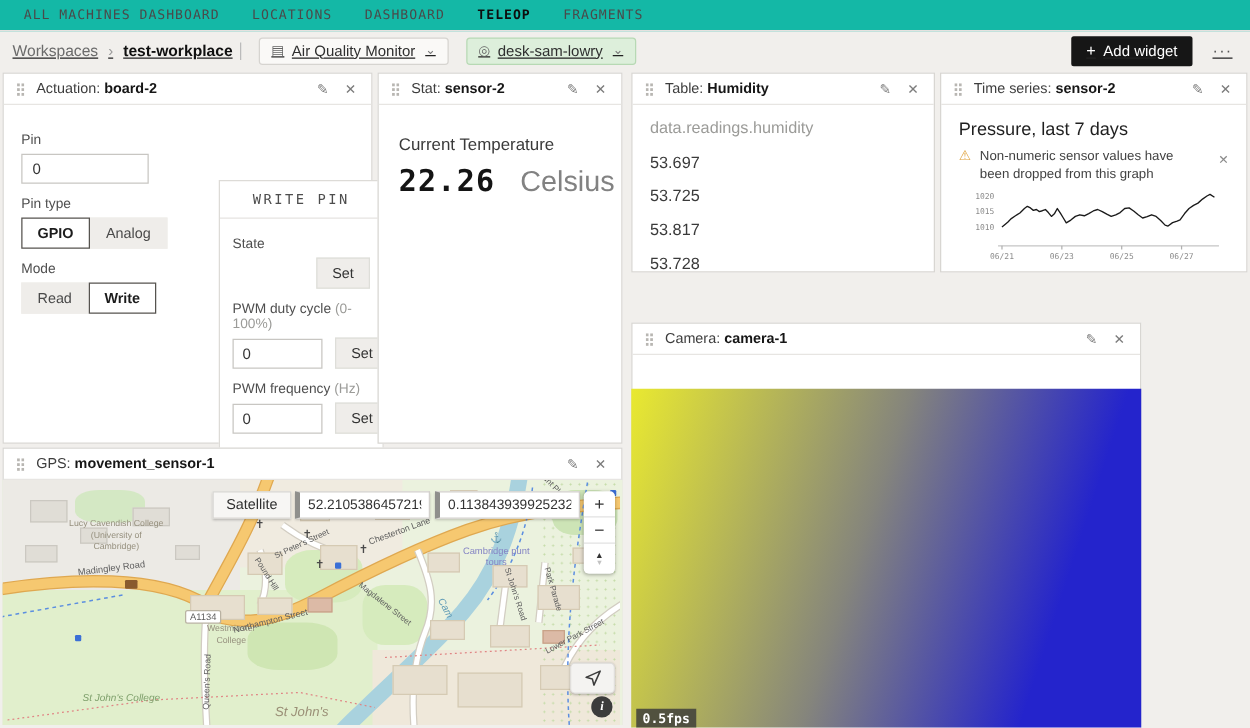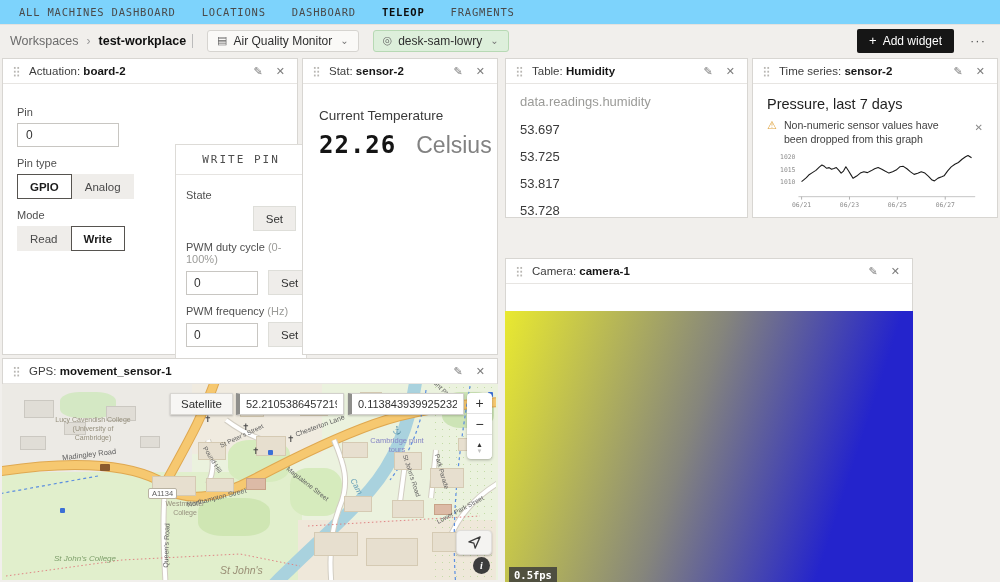--- a/index.html
+++ b/index.html
@@ -2,27 +2,27 @@
 <html><head>
 <meta charset="utf-8">
 <style>
   * { box-sizing: border-box; }
   html,body { margin:0; padding:0; }
   body {
     width:1000px; height:582px; overflow:hidden; position:relative;
     background:#f1efec; font-family:"Liberation Sans", sans-serif; color:#222;
   }
   
-  .topnav { height:25px; background:#7dd3fc; border-bottom:1px solid #e4e2df;
+  .topnav { height:25px; background:#14b8a6; border-bottom:1px solid #e4e2df;
     display:flex; align-items:center; padding-left:6px; }
   .navlink { font-family:"DejaVu Sans Mono", monospace; font-size:10.5px; letter-spacing:.8px;
     color:#4a4a4a; padding:0 13px; cursor:pointer; white-space:nowrap; }
   .navlink.active { color:#0d0d0d; font-weight:bold; }
   
-  .toolbar { height:31px; display:flex; align-items:center; padding:0 10px; gap:8px; }
+  .toolbar { height:31px; display:flex; align-items:center; padding:0 10px; gap:8px;text-decoration:underline; }
   .crumb-root { font-size:12.5px; color:#6b6b6b; cursor:pointer; }
   .crumb-sep { font-size:12px; color:#9a9a9a; }
   .crumb-cur { font-size:12.5px; color:#101010; font-weight:bold; border-right:1px solid #bbb; padding-right:6px; }
   .chip { display:flex; align-items:center; gap:6px; height:22px; padding:0 9px;
     border:1px solid #d6d4d0; background:#faf9f7; border-radius:3px; font-size:12px; color:#2f2f2f; cursor:pointer; margin-left:6px;}
   .chip.green { background:#ddefdb; border-color:#b7d9b4; }
   .chip .ci { color:#666; font-size:11px; }
   .chev { font-size:10px; color:#777; margin-left:2px; line-height:1; }
   .addw { margin-left:auto; background:#161616; color:#fff; font-size:12px; height:24px;
     padding:0 12px; border:none; border-radius:2px; display:flex; align-items:center; gap:6px; cursor:pointer; }
@@ -378,21 +378,21 @@
     <span class="book" style="left:98px;top:80px"></span>
 
     <span class="mlabel" style="left:60px;top:66px;transform:rotate(-7deg)">Madingley Road</span>
     <span class="mlabel area" style="left:52px;top:32px;width:78px;font-size:7px">Lucy Cavendish College (University of Cambridge)</span>
     <span class="mlabel area" style="left:152px;top:116px;width:62px;font-size:7px">Westminster College</span>
     <span class="mlabel" style="left:216px;top:48px;font-size:6.5px;transform:rotate(-25deg)">St Peter's Street</span>
     <span class="mlabel" style="left:196px;top:72px;font-size:6.5px;transform:rotate(58deg)">Pound Hill</span>
     <span class="roadbadge" style="left:146px;top:104px">A1134</span>
     <span class="mlabel" style="left:184px;top:110px;font-size:7px;transform:rotate(-14deg)">Northampton Street</span>
     <span class="mlabel" style="left:142px;top:158px;font-size:7px;transform:rotate(-88deg)">Queen's Road</span>
-    <span class="mlabel green" style="left:52px;top:170px;font-size:8px">St John's College</span>
+    <span class="mlabel green" style="left:64px;top:170px;font-size:8px">St John's College</span>
     <span class="mlabel big" style="left:218px;top:180px">St John's</span>
     <span class="mlabel" style="left:292px;top:38px;font-size:7px;transform:rotate(-20deg)">Chesterton Lane</span>
     <span class="mlabel poi" style="left:366px;top:52px;width:58px;font-size:7.5px">Cambridge punt tours</span>
     <span class="mlabel" style="left:432px;top:122px;font-size:6.5px;transform:rotate(-28deg)">Lower Park Street</span>
     <span class="mlabel" style="left:422px;top:84px;font-size:6.5px;transform:rotate(74deg)">Park Parade</span>
     <span class="mlabel" style="left:388px;top:88px;font-size:6.5px;transform:rotate(72deg)">St John's Road</span>
     <span class="mlabel" style="left:420px;top:4px;font-size:6.5px;transform:rotate(46deg)">Mount Pleasant</span>
     <span class="mlabel water" style="left:346px;top:98px;font-size:8px;transform:rotate(62deg)">Cam</span>
     <span class="mlabel" style="left:280px;top:96px;font-size:6.5px;transform:rotate(38deg)">Magdalene Street</span>
     <span class="mlabel poi" style="left:390px;top:42px;font-size:8px">⚓</span>

